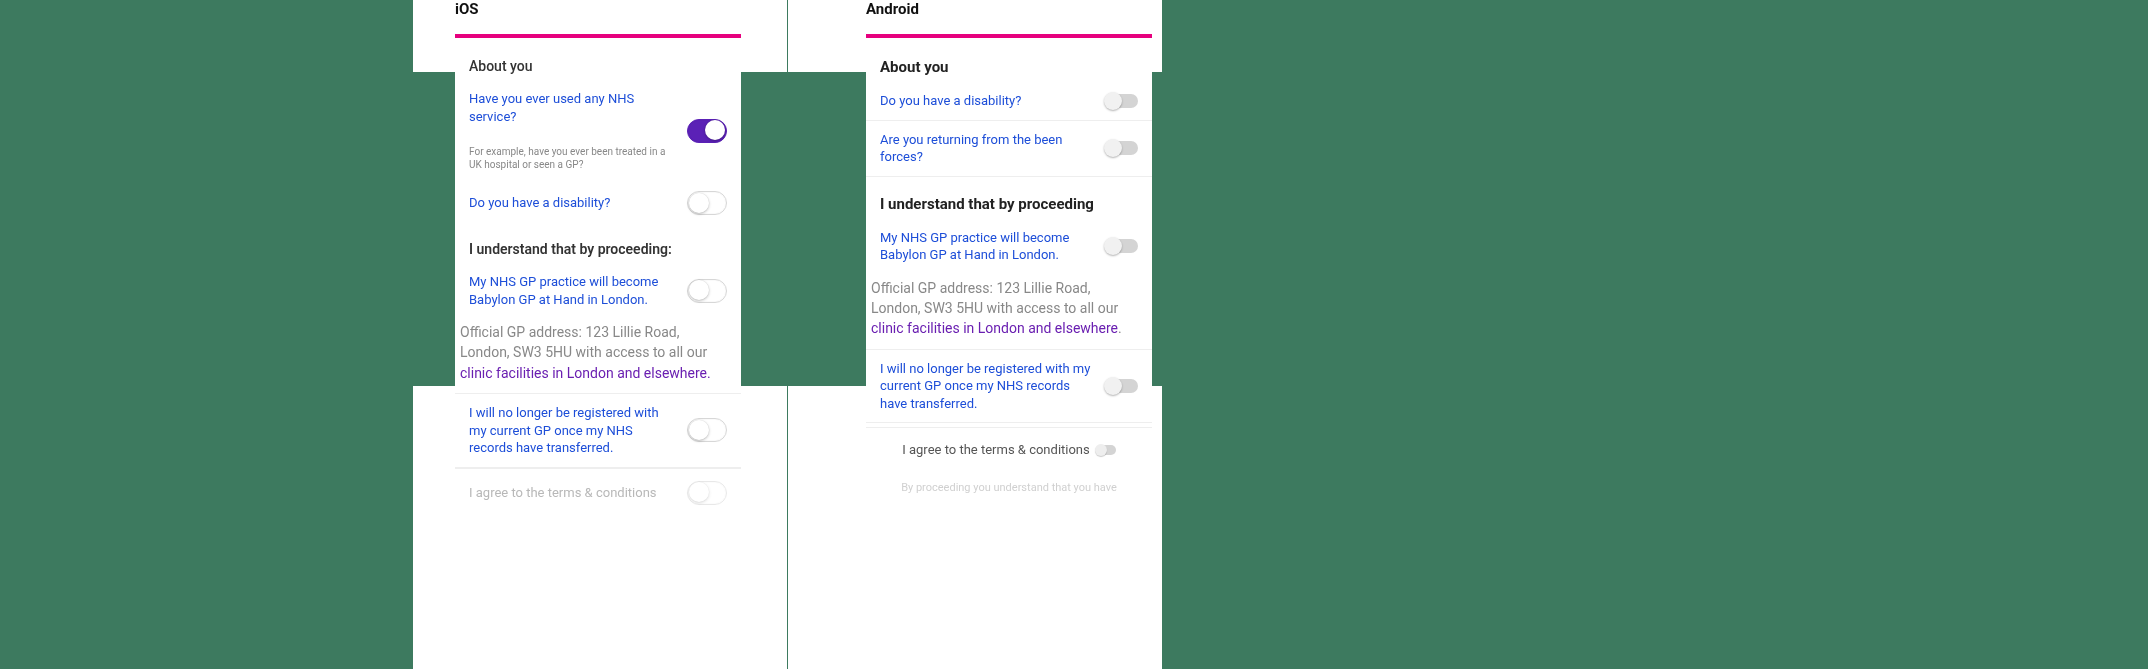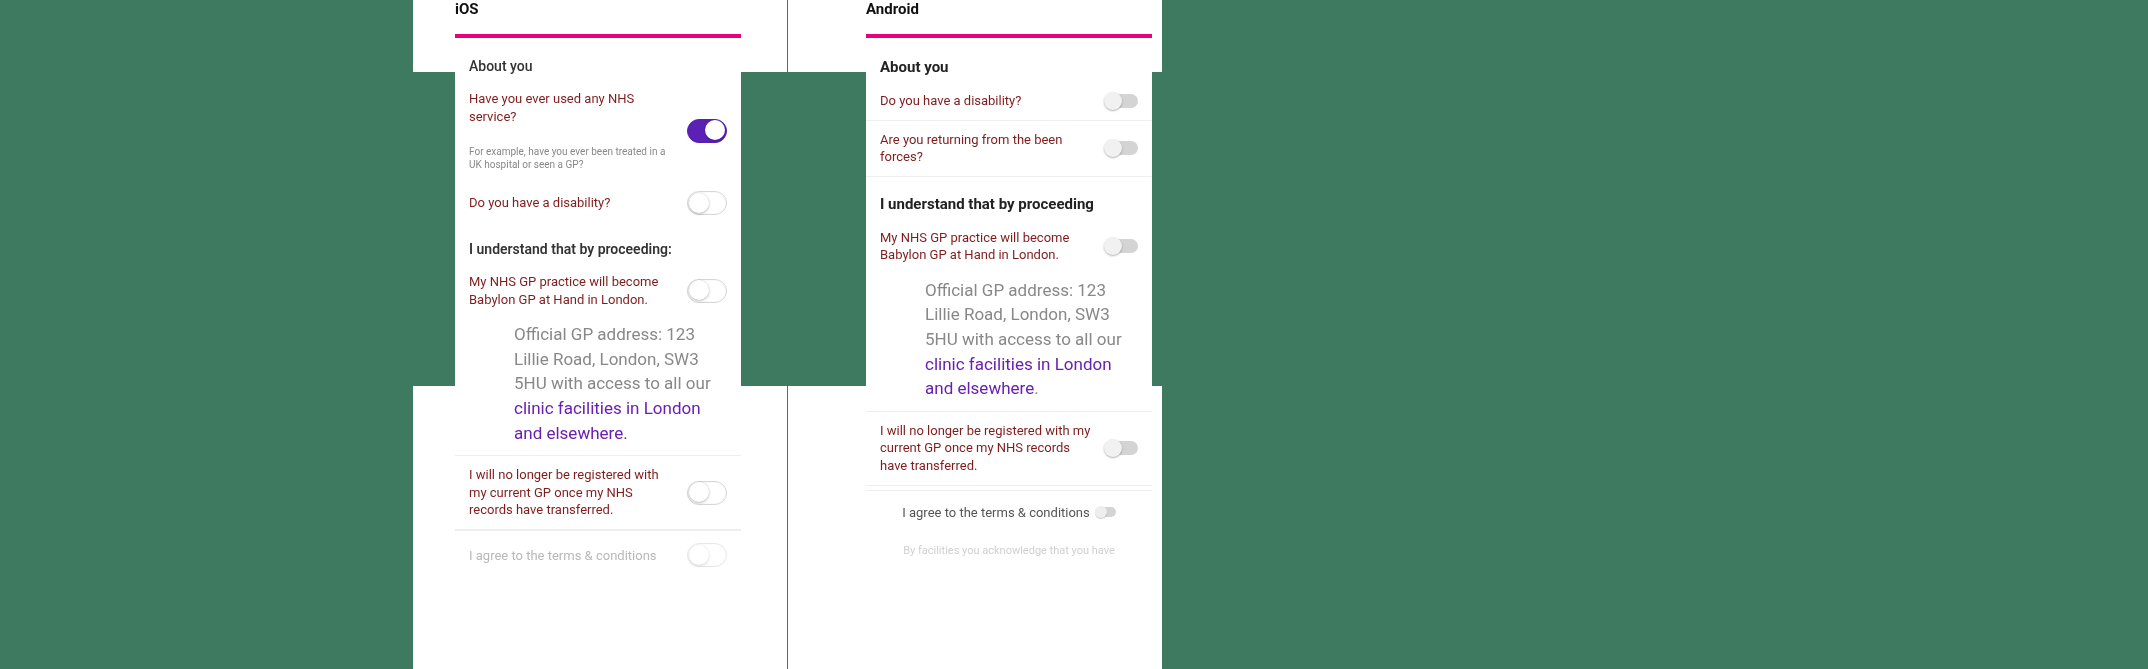--- a/index.html
+++ b/index.html
@@ -57,35 +57,34 @@
     display: flex;
     align-items: center;
     padding: 10px 14px;
     border-bottom: 1px solid #eee;
     gap: 10px;
   }
   .row.noborder { border-bottom: none; }
   .row .label-block { flex: 1; }
   .row .label {
     font-size: 13px;
-    color: #7f1d1d;
+    color: #1d4ed8;
     line-height: 1.35;
   }
   .row .sublabel {
     font-size: 10px;
     color: #888;
     line-height: 1.3;
     margin-top: 20px;
   }
   .note {
-    font-size: 17px;
+    font-size: 14px;
     color: #888;
-    padding: 4px 14px 10px 14px;
+    padding: 4px 14px 10px 5px;
     line-height: 1.45;
-    margin-left: 45px;
   }
   .note a, .link {
     color: #6a1fb1;
     text-decoration: none;
   }
 
   
   .toggle-ios {
     width: 40px; height: 24px;
     border-radius: 12px;
@@ -277,16 +276,16 @@
         </div>
     </div>
 
     <div class="terms-row-and">
       <span>I agree to the terms &amp; conditions</span>
       <div class="mini-toggle">
           <div class="k"></div>
         </div>
     </div>
 
-    <div class="faded-tail">By facilities you acknowledge that you have</div>
+    <div class="faded-tail">By proceeding you understand that you have</div>
 
   </div>
 </div>
 
 </body></html>

